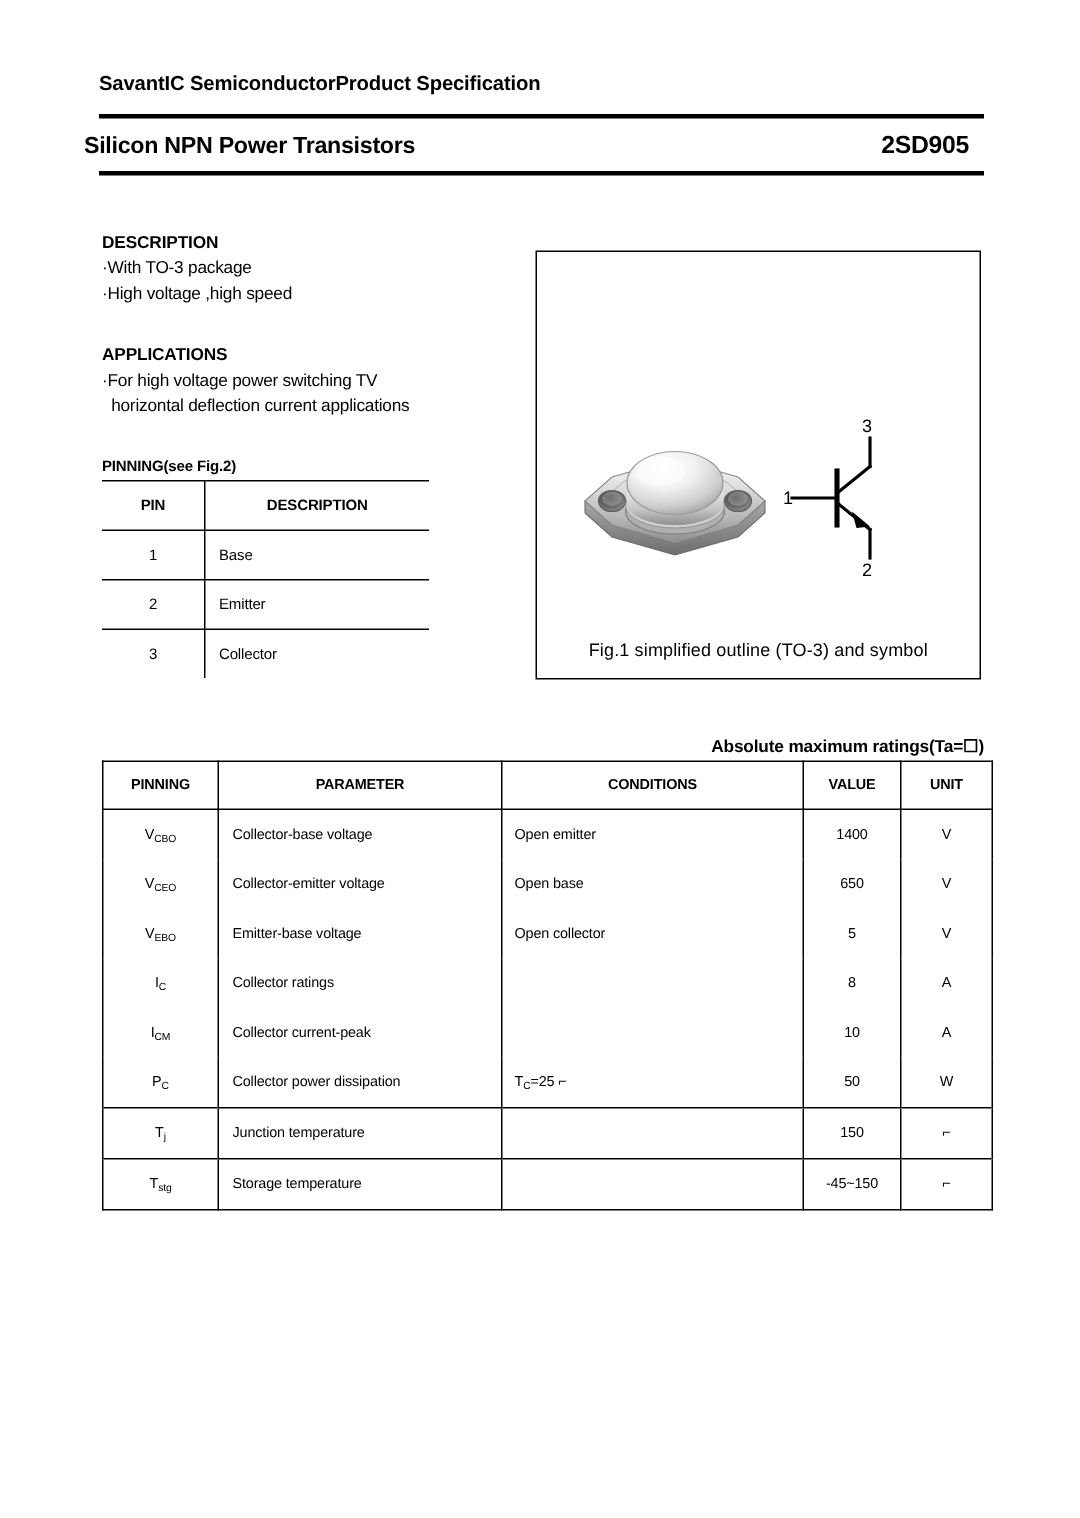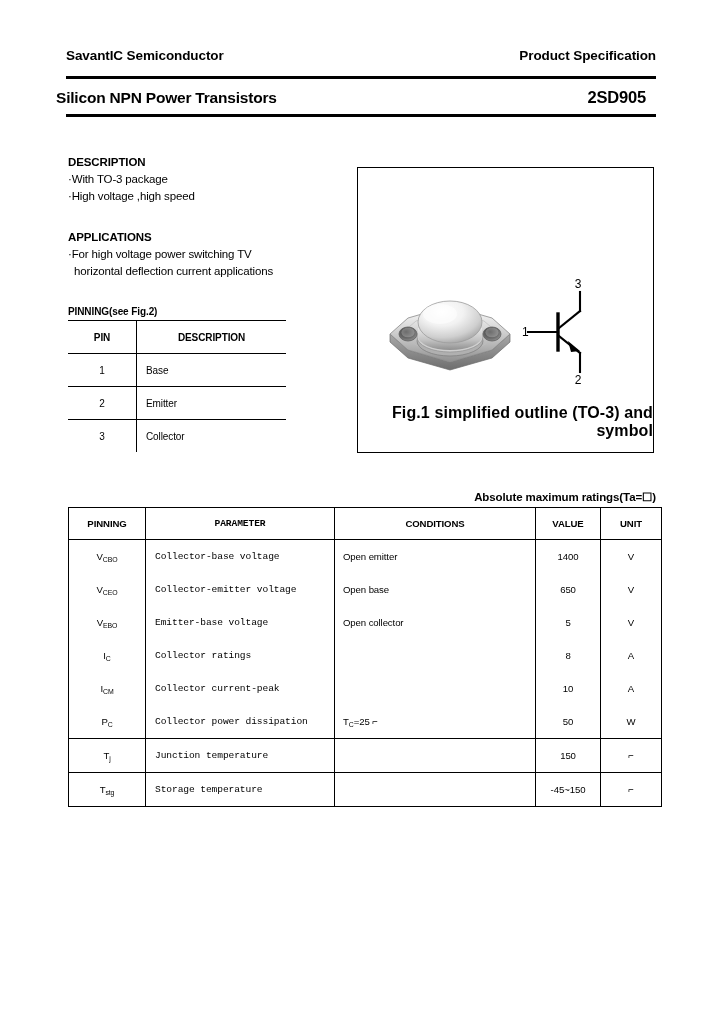--- a/index.html
+++ b/index.html
@@ -24,21 +24,20 @@
     height: 1012px;
   }
 
   
   .header-row {
     position: absolute;
     left: 66px;
     top: 48px;
     width: 590px;
     display: flex;
-    justify-content: space-between;
     align-items: baseline;
   }
   .header-company {
     font-size: 13.5px;
     font-weight: bold;
     letter-spacing: -0.1px;
   }
   .header-doctype {
     font-size: 13.5px;
     font-weight: bold;
@@ -169,23 +168,23 @@
   #figure-inner {
     position: absolute;
     left: 0; top: 0;
     width: 100%; height: 100%;
   }
   .fig-caption {
     position: absolute;
     left: 0;
     right: 0;
     bottom: 12px;
-    text-align: right;
-    font-size: 16px;
-    font-weight: bold;
+    text-align: center;
+    font-size: 12px;
+    font-weight: normal;
     letter-spacing: 0.1px;
   }
   .pkg-photo {
     position: absolute;
     left: 28px;
     top: 118px;
   }
   .sym-wrap {
     position: absolute;
     left: 160px;
@@ -232,21 +231,21 @@
     border-left: 1.2px solid #000;
     border-right: 1.2px solid #000;
   }
   table.amr tbody tr.divided td {
     border-top: 1.2px solid #000;
   }
   table.amr tbody tr:last-child td {
     border-bottom: 1.5px solid #000;
   }
   .c-symbol { width: 76px; text-align: center; }
-  .c-param  { width: 188px; text-align: left; padding-left: 9px !important; font-family: Liberation Mono, monospace; }
+  .c-param  { width: 188px; text-align: left; padding-left: 9px !important; }
   .c-cond   { width: 200px; text-align: left; padding-left: 8px !important; }
   .c-value  { width: 64px; text-align: center; }
   .c-unit   { width: 60px; text-align: center; }
   table.amr thead th.c-param,
   table.amr thead th.c-cond { text-align: center; padding-left: 0 !important; }
 
   sub {
     font-size: 0.72em;
     vertical-align: baseline;
     position: relative;

